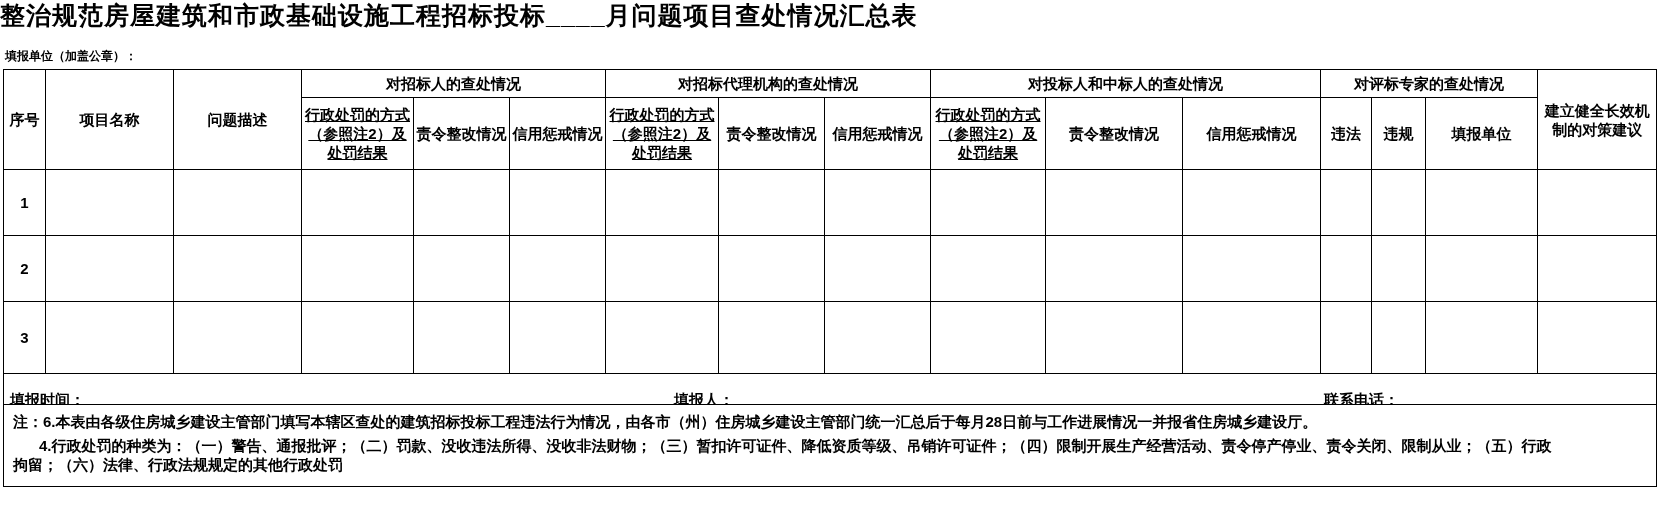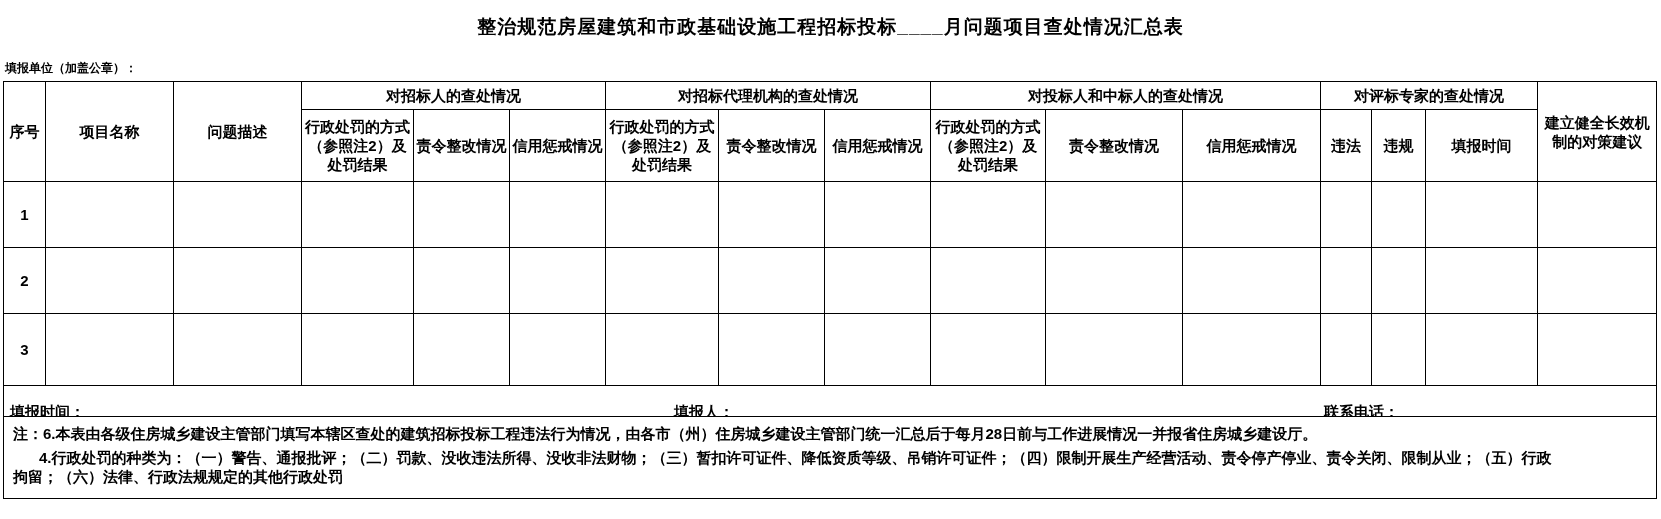--- a/index.html
+++ b/index.html
@@ -3,38 +3,38 @@
 <meta charset="utf-8">
 <style>
   html,body{margin:0;padding:0;background:#fff;}
   body{
     width:1661px;height:519px;overflow:hidden;
     font-family:"Liberation Sans","DejaVu Sans",sans-serif;
     font-weight:bold;color:#000;
   }
   .page{width:1661px;height:519px;position:relative;background:#fff;}
   .title{
-    text-align:center;font-size:19px;letter-spacing:1px;
-    padding-top:12px;height:44px;line-height:30px;
+    text-align:left;font-size:25px;letter-spacing:1px;
+    height:44px;line-height:30px;
   }
   .unit-label{
     font-size:12px;margin:2px 0 3px 5px;line-height:20px;
   }
   table.form{
     border-collapse:collapse;table-layout:fixed;
     margin:0 3px;width:1654px;
   }
   table.form th,table.form td{
     border:1px solid #000;
     font-size:15px;font-weight:bold;
     text-align:center;vertical-align:middle;
     padding:1px 2px;overflow:hidden;
     line-height:19px;
   }
-  th.sub-left{text-align:left;padding-left:4px;}
+  th.sub-left{text-align:left;padding-left:4px;text-decoration:underline;}
   tr.h-group{height:28px;}
   tr.h-sub{height:72px;}
   tr.r-66{height:66px;}
   tr.r-72{height:72px;}
   tr.f-row{height:31px;}
   td.footer-cell{position:relative;text-align:left;font-size:16px;}
   td.footer-cell span{position:absolute;top:16px;white-space:nowrap;}
   .fl-time{left:6px;}
   .fl-person{left:670px;}
   .fl-phone{left:1320px;}
@@ -94,21 +94,21 @@
       <th>责令整改情况</th>
       <th>信用惩戒情况</th>
       <th class="sub-left">行政处罚的方式（参照注2）及处罚结果</th>
       <th>责令整改情况</th>
       <th>信用惩戒情况</th>
       <th class="sub-left">行政处罚的方式（参照注2）及处罚结果</th>
       <th>责令整改情况</th>
       <th>信用惩戒情况</th>
       <th>违法</th>
       <th>违规</th>
-      <th>填报时间</th>
+      <th>填报单位</th>
     </tr>
 
     <tr class="r-66">
       <td class="seq-cell">1</td>
       <td></td>
       <td></td>
       <td></td>
       <td></td>
       <td></td>
       <td></td>

